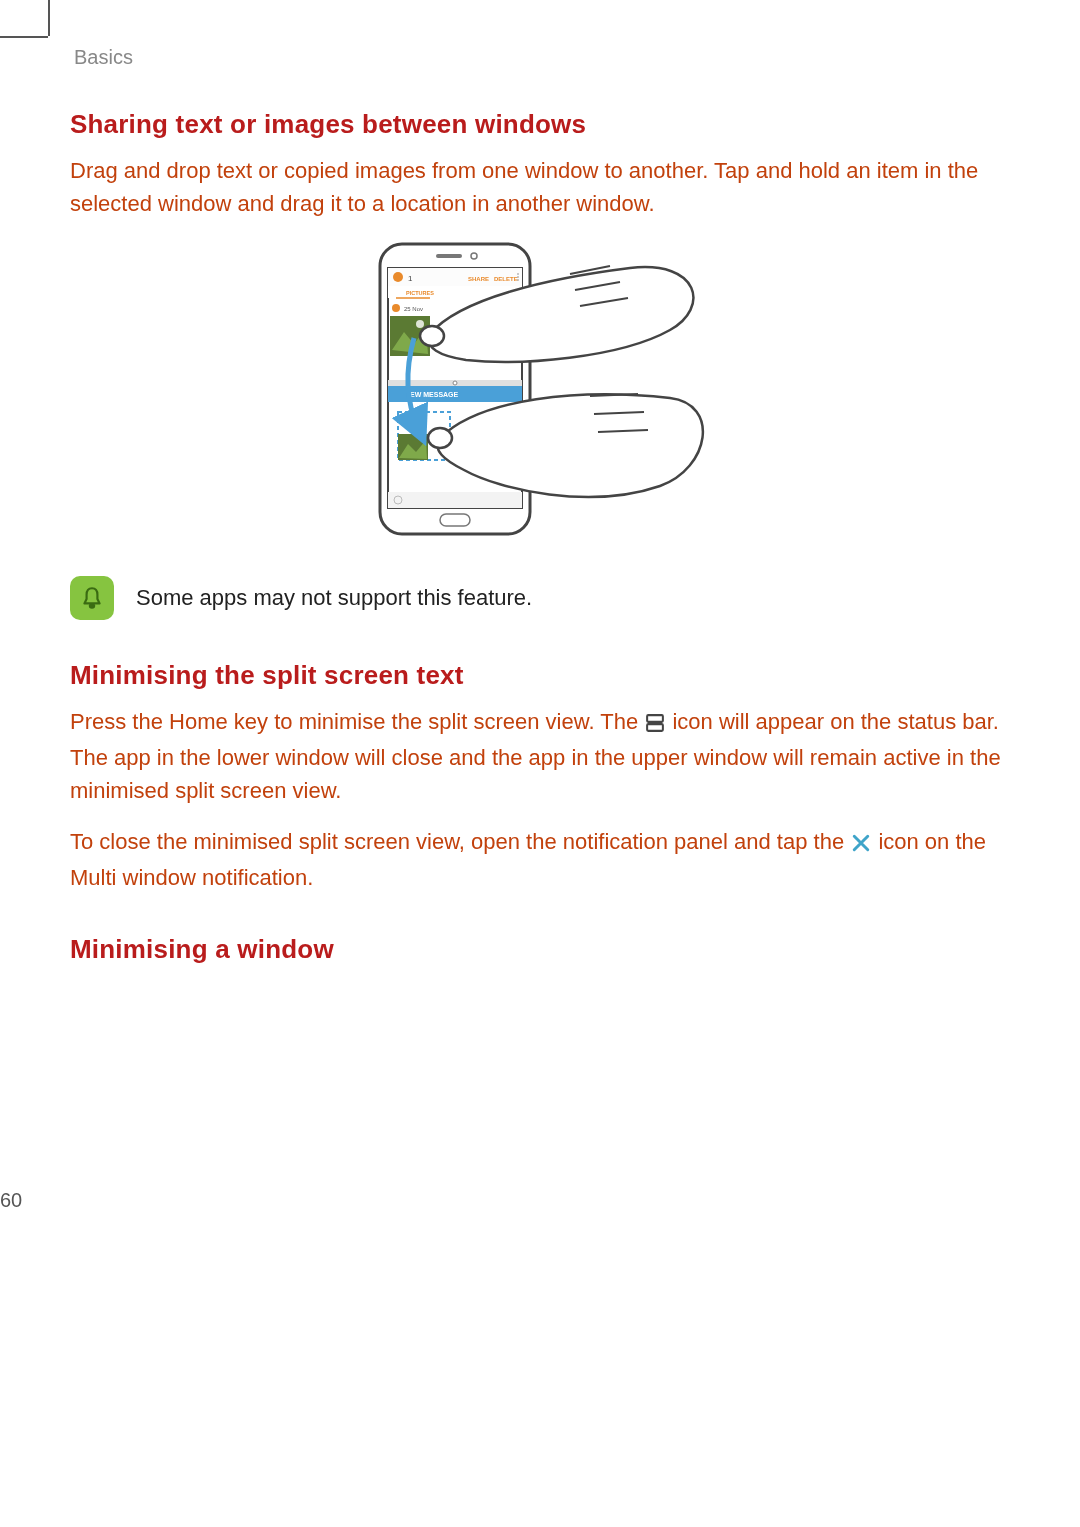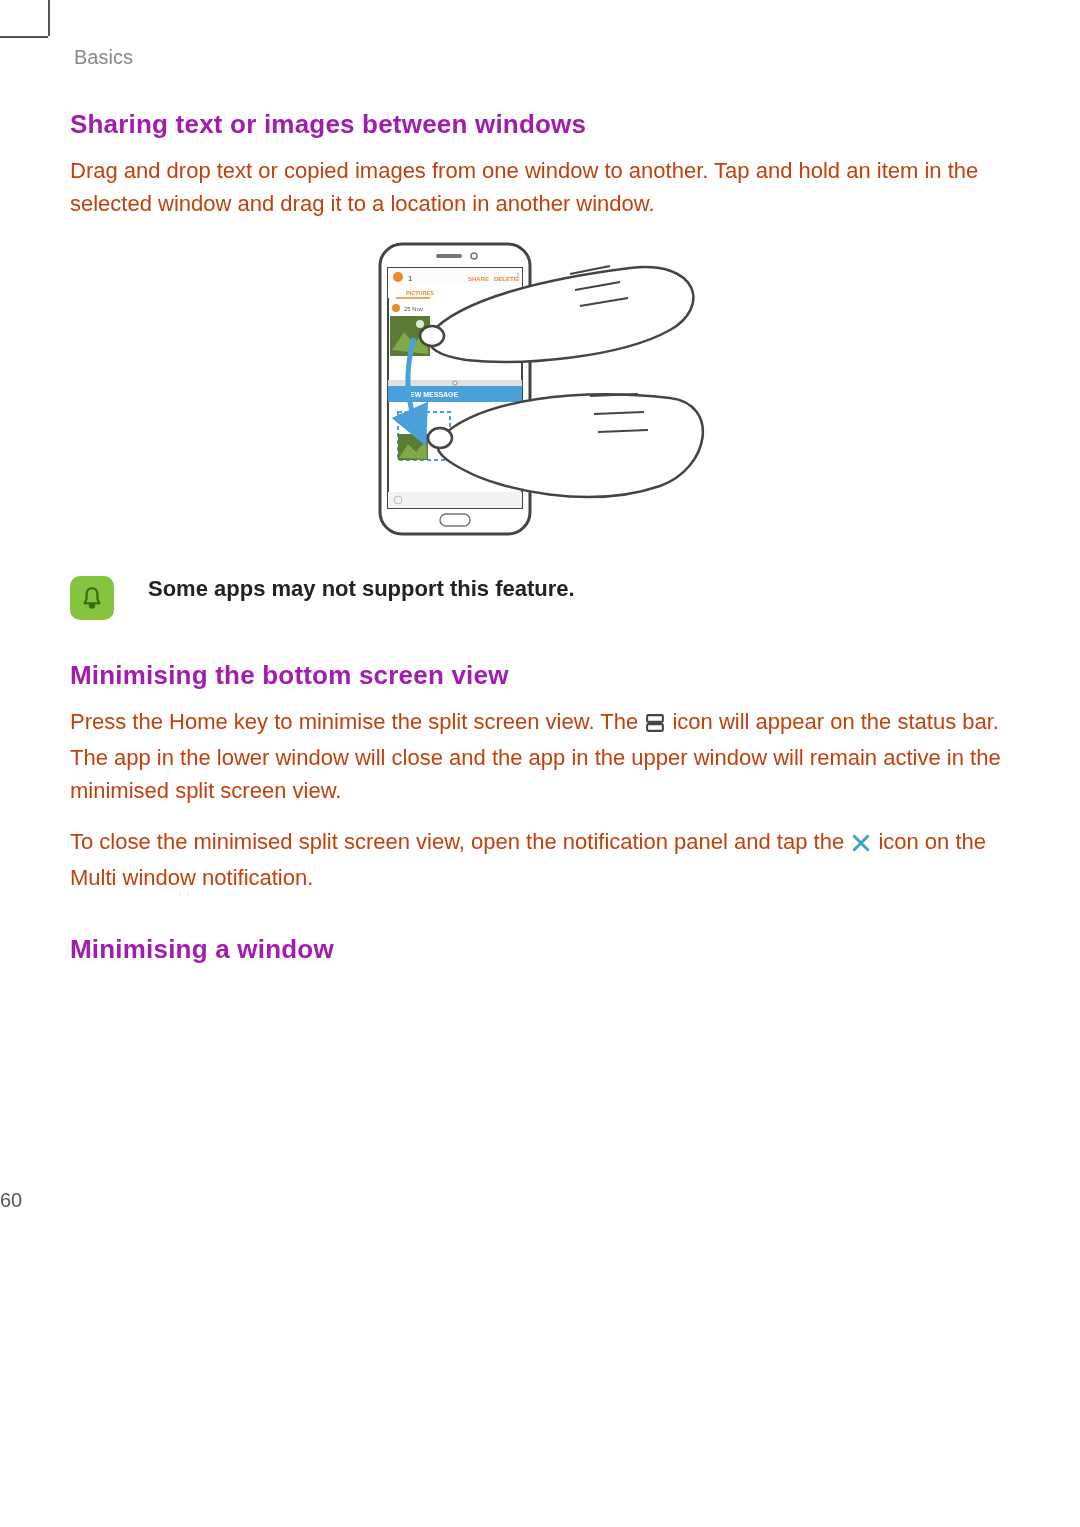--- a/index.html
+++ b/index.html
@@ -1,24 +1,24 @@
 <!DOCTYPE html>
 <html><head>
 <meta charset="utf-8">
 <style>
   * { box-sizing: border-box; margin: 0; padding: 0; }
   html, body { width: 1080px; height: 1527px; background: #fff; font-family: "Segoe UI", "Helvetica Neue", Arial, sans-serif; color: #222; }
   .page { position: relative; width: 1080px; height: 1260px; padding: 40px 70px 0 70px; }
   .crop-mark { position: absolute; left: 48px; top: 0; width: 2px; height: 36px; background: #555; }
   .crop-mark-h { position: absolute; left: 0; top: 36px; width: 48px; height: 2px; background: #555; }
   .section-label { color: #888; font-size: 20px; margin: 6px 0 24px 4px; }
-  h3 { font-size: 26px; font-weight: 700; color: #a21caf; margin: 40px 0 14px 0; letter-spacing: 0.2px; }
+  h3 { font-size: 26px; font-weight: 700; color: #b91c1c; margin: 40px 0 14px 0; letter-spacing: 0.2px; }
   p.body { font-size: 22px; line-height: 1.5; color: #c2410c; margin: 0 0 18px 0; }
   .figure-wrap { width: 100%; display: flex; justify-content: center; margin: 16px 0 28px 0; }
-  .note-row { display: flex; align-items: flex-start; gap: 34px; margin: 10px 0 24px 0; font-weight: bold; }
+  .note-row { display: flex; align-items: center; gap: 22px; margin: 10px 0 24px 0; }
   .note-icon { width: 44px; height: 44px; border-radius: 10px; background: #86c440; display:flex; align-items:center; justify-content:center; }
   .note-text { font-size: 22px; color: #222; }
   .inline-icon { display: inline-block; vertical-align: -3px; margin: 0 2px; }
   .page-number { position: absolute; bottom: 48px; left: 0; width: 100%; text-align: left; font-size: 20px; color: #555; }
 </style>
 </head>
 <body>
 
 <div class="page">
   <div class="crop-mark"></div>
@@ -96,21 +96,21 @@
 
   <div class="note-row">
     <div class="note-icon">
       <svg width="26" height="26" viewBox="0 0 24 24">
           <path d="M12 3 C9 3 7 5 7 9 L7 13 L5 17 L19 17 L17 13 L17 9 C17 5 15 3 12 3 Z M10 19 a2 2 0 0 0 4 0 Z" fill="none" stroke="#3a6b12" stroke-width="2" stroke-linejoin="round"></path>
         </svg>
     </div>
     <div class="note-text">Some apps may not support this feature.</div>
   </div>
 
-  <h3>Minimising the bottom screen view</h3>
+  <h3>Minimising the split screen text</h3>
   <p class="body">
     <span>Press the Home key to minimise the split screen view. The </span>
     <span class="inline-icon">
       <svg width="18" height="18" viewBox="0 0 16 16">
           <rect x="1" y="1" width="14" height="6" rx="1" fill="none" stroke="#444" stroke-width="1.8"></rect>
           <rect x="1" y="9" width="14" height="6" rx="1" fill="none" stroke="#444" stroke-width="1.8"></rect>
         </svg>
     </span>
     <span> icon will appear on the status bar. The app in the lower window will close and the app in the upper window will remain active in the minimised split screen view.</span>
   </p>

